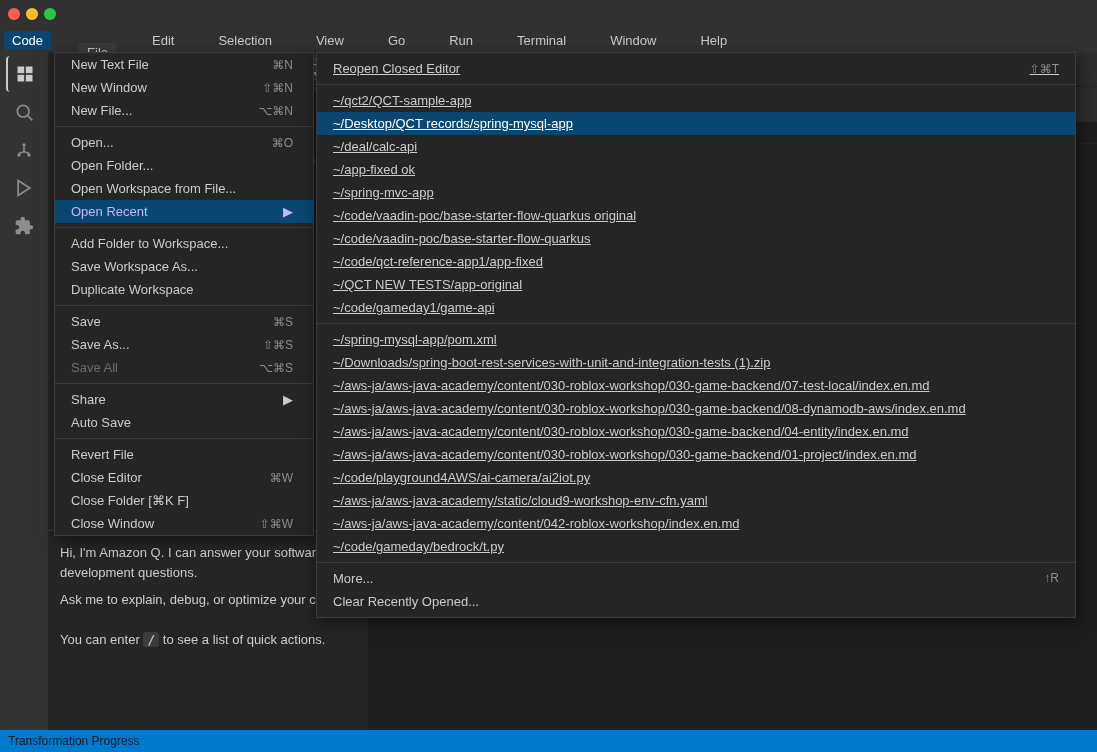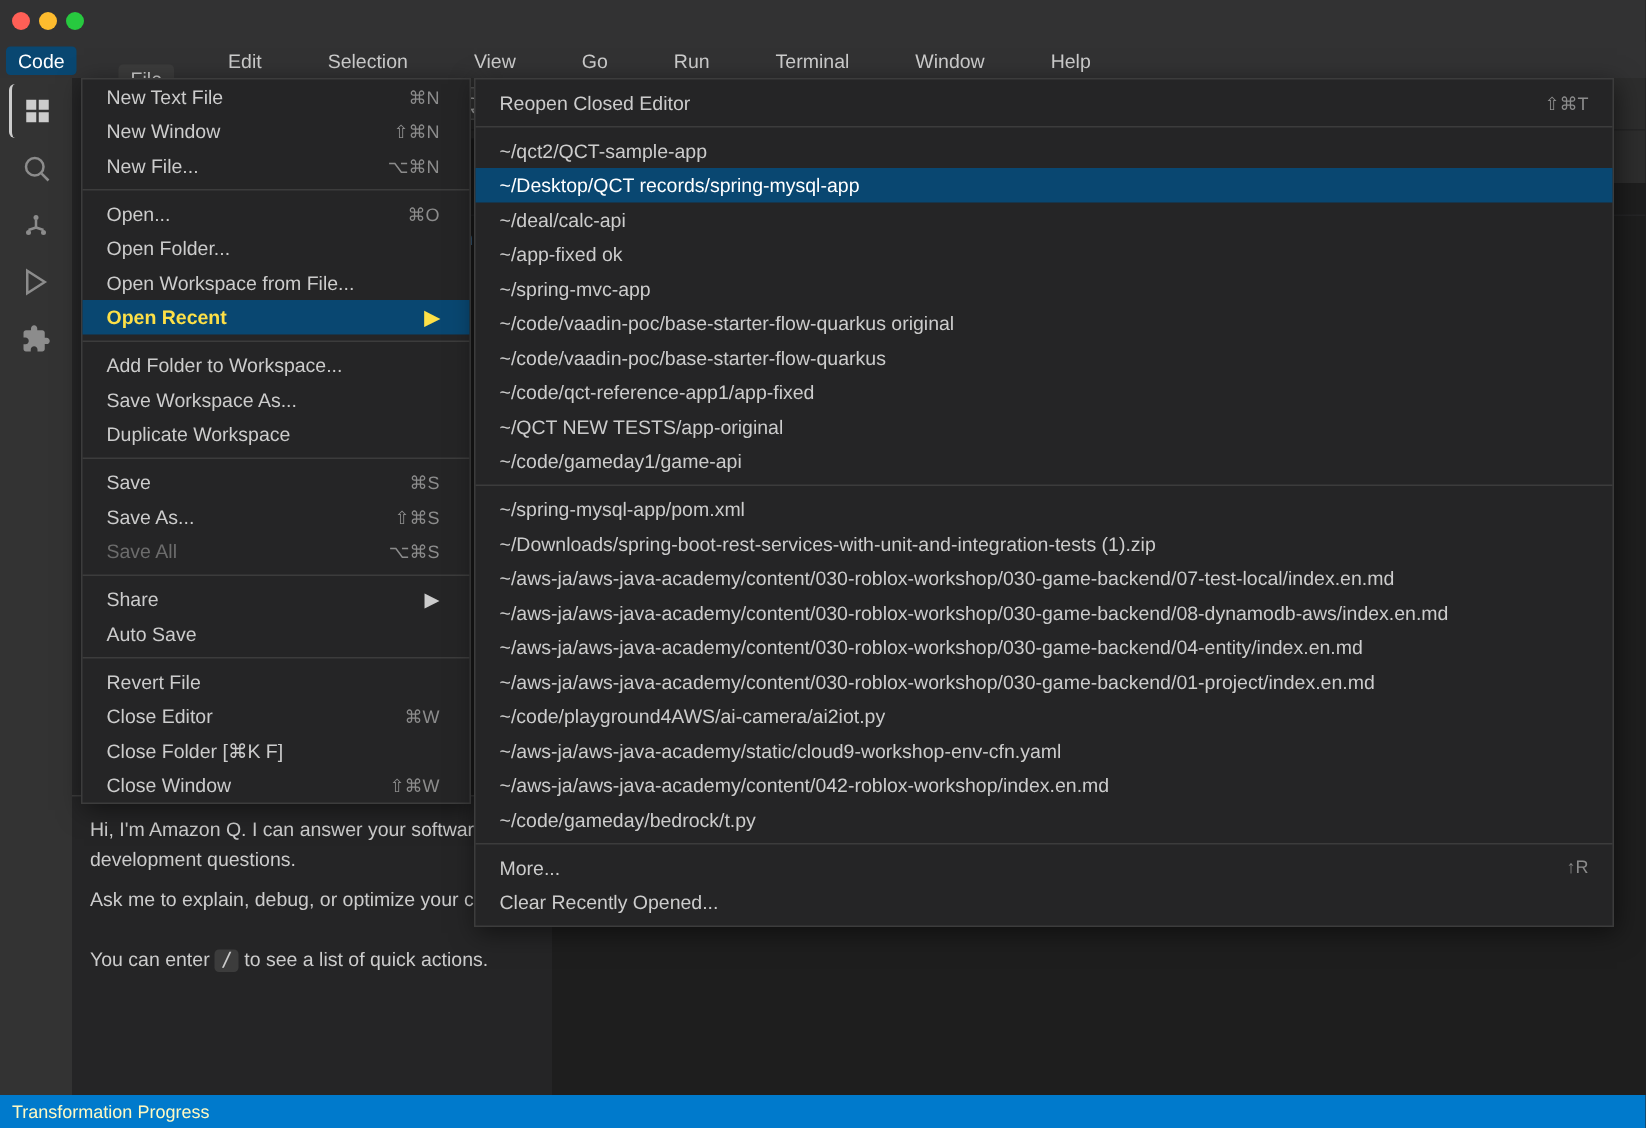--- a/index.html
+++ b/index.html
@@ -62,21 +62,21 @@
     .dropdown-item {
       display: flex;
       align-items: center;
       justify-content: space-between;
       padding: 4px 20px 4px 16px;
       cursor: pointer;
       color: #cccccc;
       font-size: 13px;
       min-height: 22px;
     }
-    .dropdown-item.highlighted { background: #094771; color: #fde047; font-weight: bold; }
+    .dropdown-item.highlighted { background: #094771; color: #c4b5fd; }
     .dropdown-item.disabled { color: #6c6c6c; cursor: default; }
     .dropdown-item .shortcut {
       color: #8c8c8c;
       font-size: 12px;
       margin-left: 16px;
     }
     .dropdown-item.highlighted .shortcut { color: #cccccc; }
     .dropdown-item .arrow { margin-left: 4px; }
 
     
@@ -93,20 +93,21 @@
     }
     .recent-item {
       display: flex;
       align-items: center;
       padding: 4px 16px;
       cursor: pointer;
       color: #cccccc;
       font-size: 13px;
       min-height: 22px;
       white-space: nowrap;
+      text-decoration: underline;
     }
     .recent-item.highlighted { background: #094771; color: white; }
     .recent-item.reopen-header {
       display: flex;
       justify-content: space-between;
       color: #cccccc;
     }
     .recent-item.reopen-header .shortcut {
       color: #8c8c8c;
       font-size: 12px;
@@ -229,21 +230,21 @@
     </div>
 
     <div style="padding:8px 0;font-family:'Courier New',monospace;font-size:14px;">
       <div style="display:flex;align-items:flex-start;">
         <span style="width:40px;text-align:right;color:#858585;padding-right:16px;flex-shrink:0;user-select:none;">1</span>
         <span style="color:#569cd6;font-weight:bold;font-size:14px;"># Amazon Q Code Transformation: Sample Jav</span>
       </div>
     </div>
   </div>
 
-  <div style="position:absolute;bottom:0;left:0;right:0;height:22px;background:#007acc;display:flex;align-items:center;padding:0 8px;font-size:12px;color:#fef9c3;">
+  <div style="position:absolute;bottom:0;left:0;right:0;height:22px;background:#007acc;display:flex;align-items:center;padding:0 8px;font-size:12px;color:#0f172a;">
     <span>Transformation Progress</span>
   </div>
 </div>
 
 <div class="file-menu-dropdown">
 
   <div class="dropdown-item">
     <span>New Text File</span>
     <span class="shortcut">⌘N</span>
   </div>

